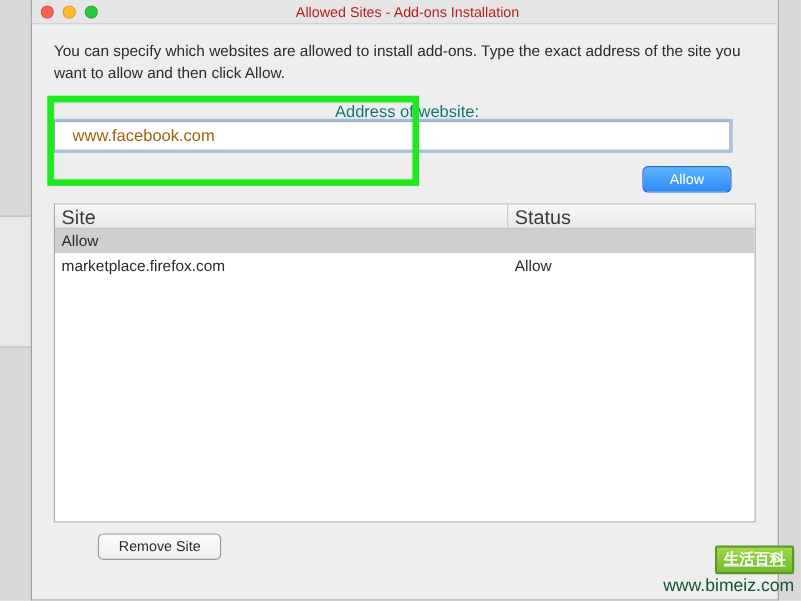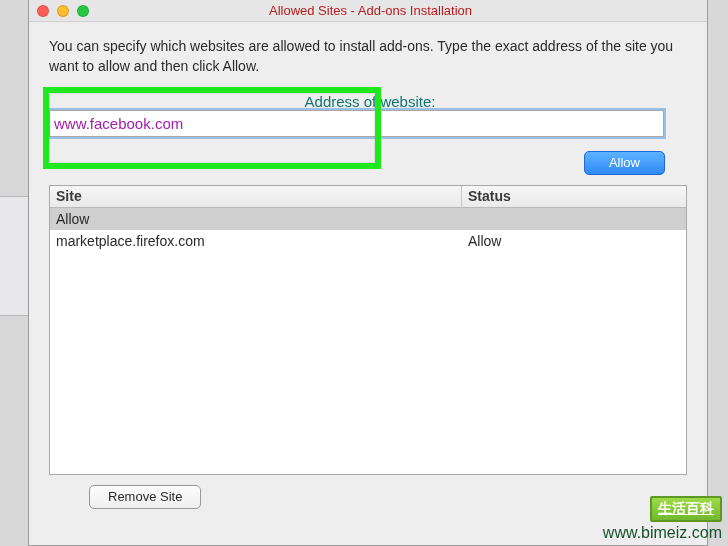--- a/index.html
+++ b/index.html
@@ -71,28 +71,28 @@
     }
     .addr-label {
       font-size: 15px;
       color: #0f766e;
       margin: 4px 0 0 4px;
       text-align: center;
     }
     .addr-input {
       width: 615px;
       height: 27px;
-      padding: 3px 4px;
+      padding: 3px 16px;
       font-size: 15px;
       border: 1px solid #a8a8a8;
       border-radius: 0;
       background: #ffffff;
       outline: 2px solid #9bc0e8;
       outline-offset: 0;
-      color: #a21caf;
+      color: #a16207;
     }
     .allow-row {
       margin-top: 14px;
       display: flex;
       justify-content: flex-end;
       padding-right: 22px;
     }
     .btn {
       height: 24px;
       padding: 0 18px;
@@ -119,24 +119,23 @@
     }
     .thead {
       display: flex;
       background: linear-gradient(#f6f6f6, #eaeaea);
       border-bottom: 1px solid #b9b9b9;
       height: 22px;
       flex-shrink: 0;
     }
     .th {
       padding: 2px 6px;
-      font-size: 14px;
+      font-size: 18px;
       color: #3a3a3a;
       border-right: 1px solid #c8c8c8;
-      font-weight: bold;
     }
     .th.site { width: 412px; }
     .th.status { flex: 1; border-right: none; }
     .tbody { flex: 1; overflow: hidden; }
     .tr { display: flex; height: 22px; align-items: center; font-size: 14px; color: #2a2a2a; }
     .tr.selected { background: #cfcfcf; }
     .td.site { width: 412px; padding-left: 6px; }
     .td.status { flex: 1; padding-left: 6px; }
     .bottom-bar {
       display: flex;

